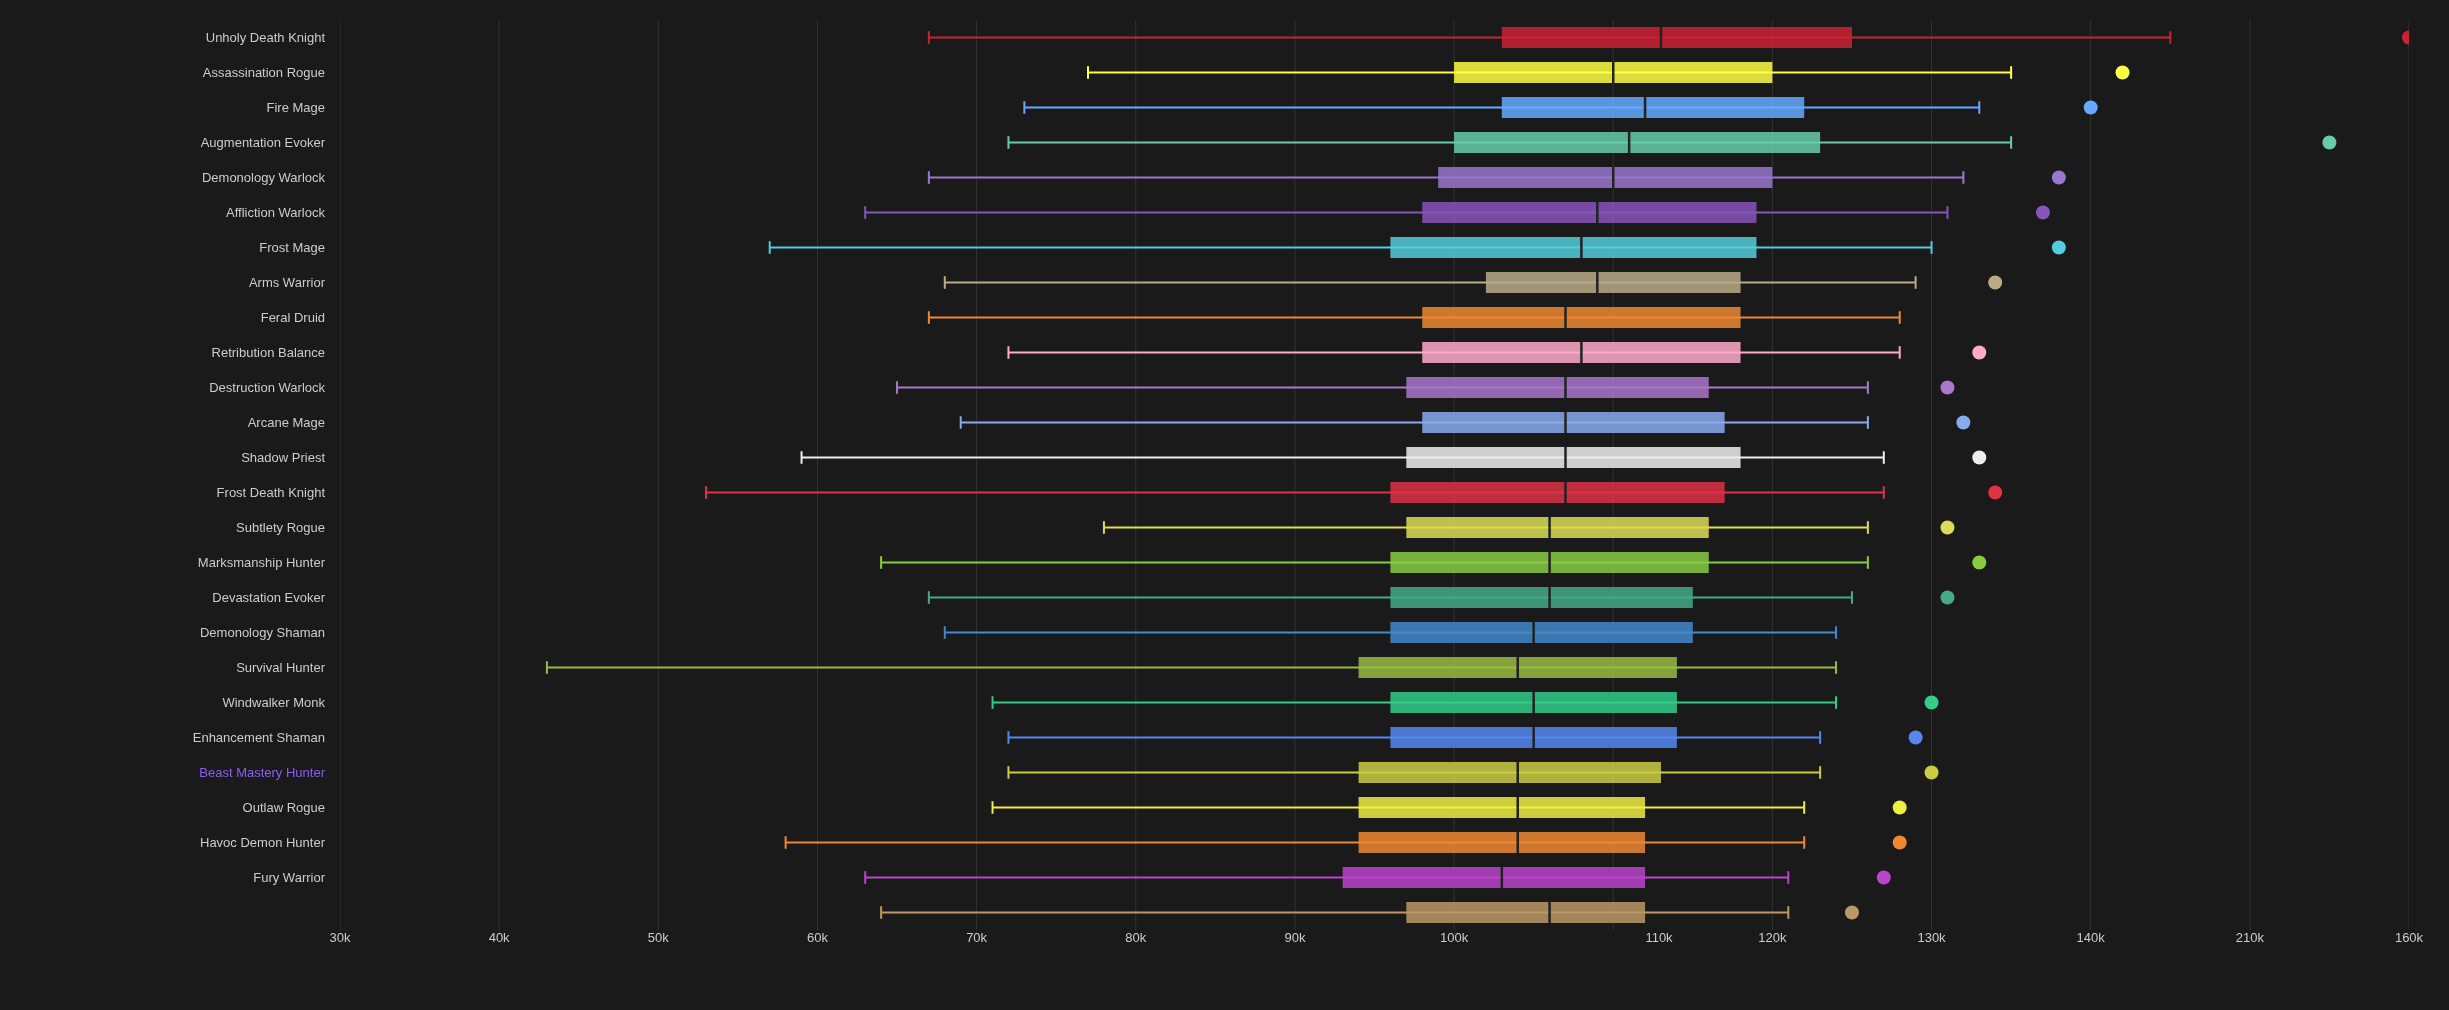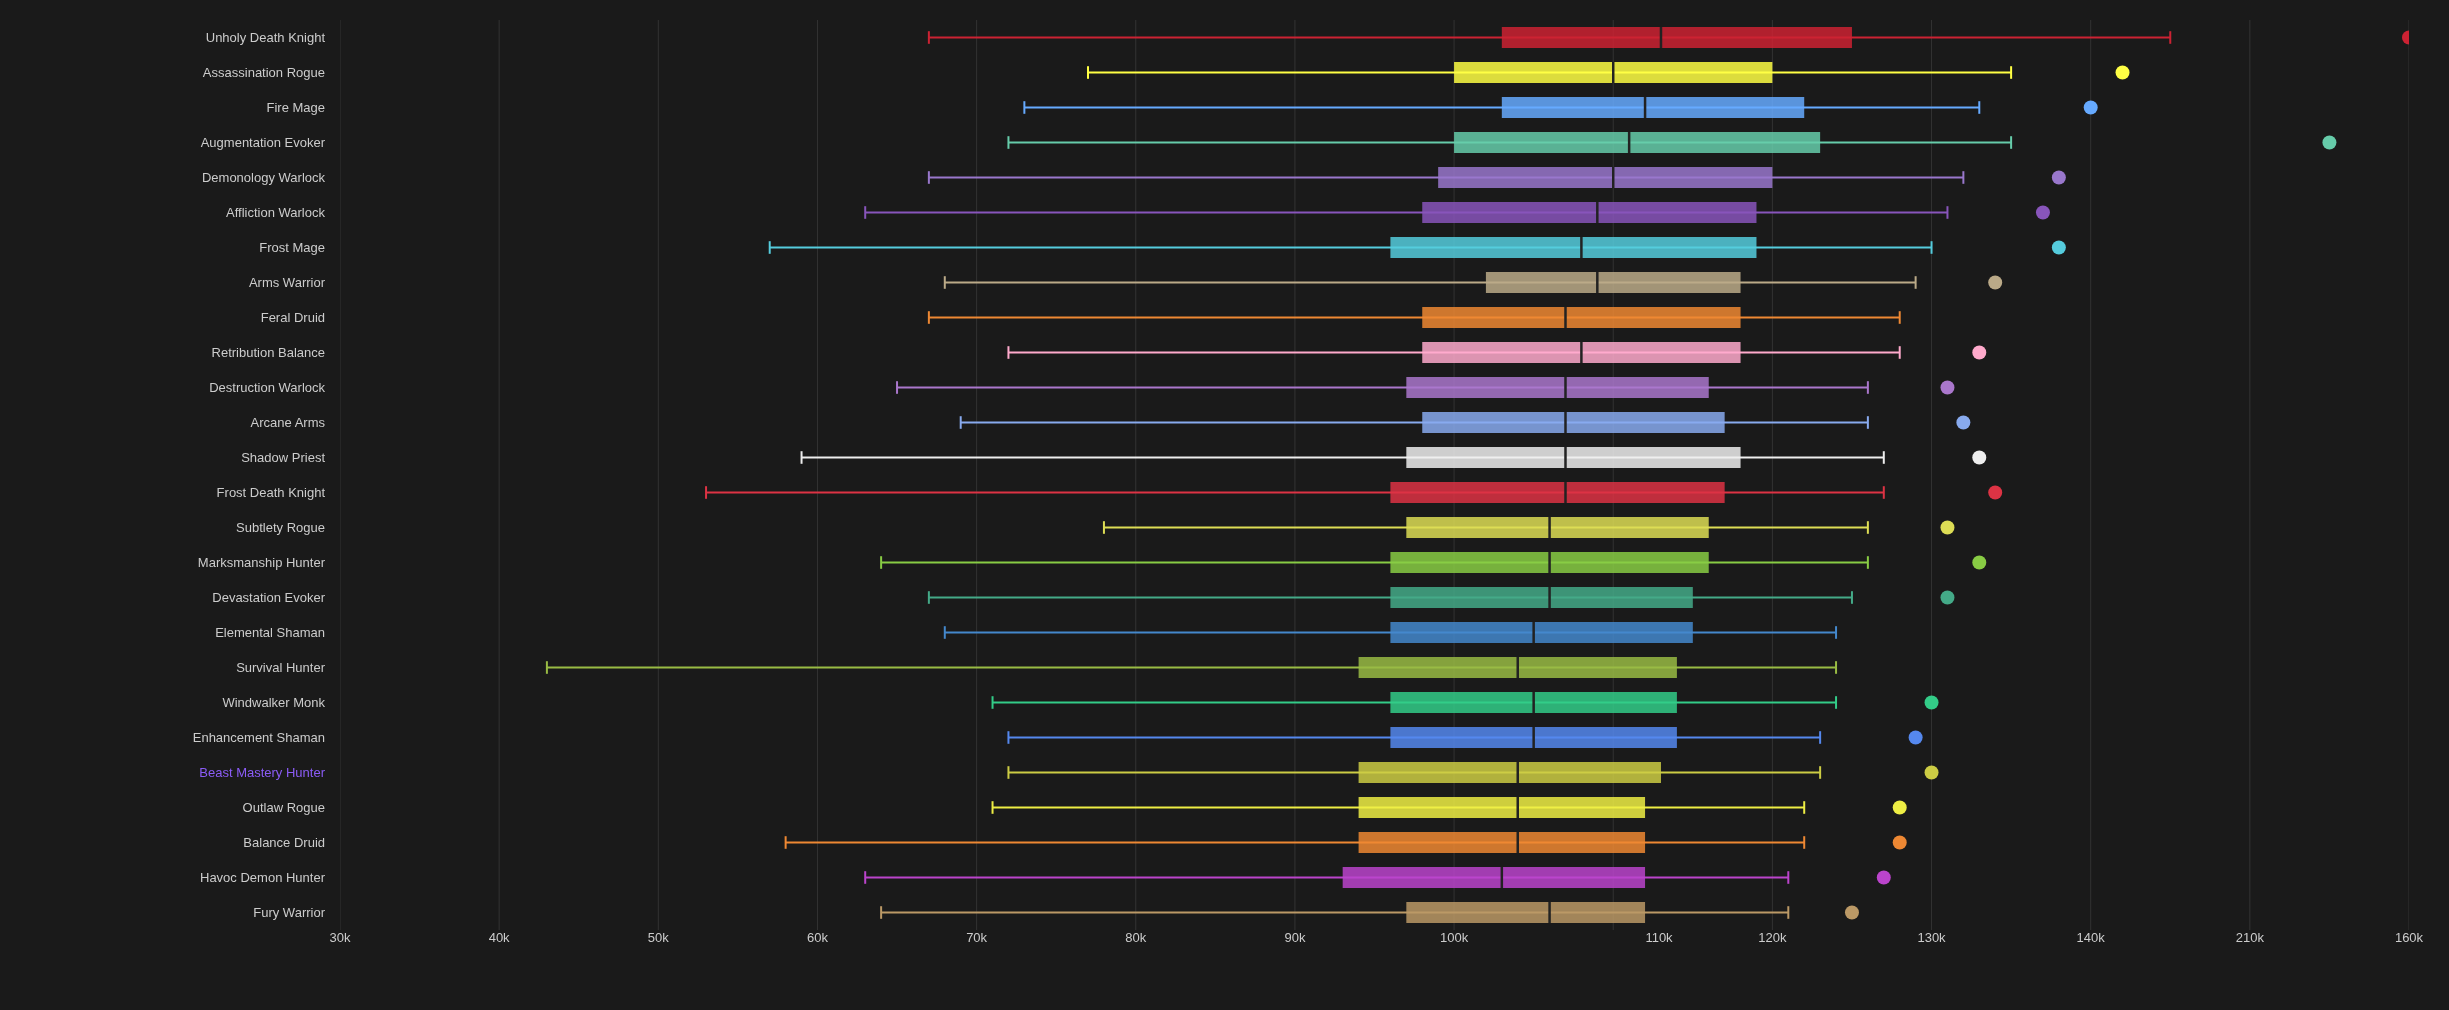--- a/index.html
+++ b/index.html
@@ -58,33 +58,32 @@
       <div class="y-label" style="height: 35px; line-height: 35px; font-size: 13px; color: rgb(204, 204, 204); padding-left: 48px;">Assassination Rogue</div>
       <div class="y-label" style="height: 35px; line-height: 35px; font-size: 13px; color: rgb(204, 204, 204);">Fire Mage</div>
       <div class="y-label" style="height: 35px; line-height: 35px; font-size: 13px; color: rgb(204, 204, 204);">Augmentation Evoker</div>
       <div class="y-label" style="height: 35px; line-height: 35px; font-size: 13px; color: rgb(204, 204, 204);">Demonology Warlock</div>
       <div class="y-label" style="height: 35px; line-height: 35px; font-size: 13px; color: rgb(204, 204, 204);">Affliction Warlock</div>
       <div class="y-label" style="height: 35px; line-height: 35px; font-size: 13px; color: rgb(204, 204, 204);">Frost Mage</div>
       <div class="y-label" style="height: 35px; line-height: 35px; font-size: 13px; color: rgb(204, 204, 204);">Arms Warrior</div>
       <div class="y-label" style="height: 35px; line-height: 35px; font-size: 13px; color: rgb(204, 204, 204);">Feral Druid</div>
       <div class="y-label" style="height: 35px; line-height: 35px; font-size: 13px; color: rgb(204, 204, 204);">Retribution Balance</div>
       <div class="y-label" style="height: 35px; line-height: 35px; font-size: 13px; color: rgb(204, 204, 204);">Destruction Warlock</div>
-      <div class="y-label" style="height: 35px; line-height: 35px; font-size: 13px; color: rgb(204, 204, 204);">Arcane Arms</div>
+      <div class="y-label" style="height: 35px; line-height: 35px; font-size: 13px; color: rgb(204, 204, 204);">Arcane Mage</div>
       <div class="y-label" style="height: 35px; line-height: 35px; font-size: 13px; color: rgb(204, 204, 204); padding-left: 48px;">Shadow Priest</div>
       <div class="y-label" style="height: 35px; line-height: 35px; font-size: 13px; color: rgb(204, 204, 204);">Frost Death Knight</div>
       <div class="y-label" style="height: 35px; line-height: 35px; font-size: 13px; color: rgb(204, 204, 204);">Subtlety Rogue</div>
       <div class="y-label" style="height: 35px; line-height: 35px; font-size: 13px; color: rgb(204, 204, 204);">Marksmanship Hunter</div>
       <div class="y-label" style="height: 35px; line-height: 35px; font-size: 13px; color: rgb(204, 204, 204);">Devastation Evoker</div>
-      <div class="y-label" style="height: 35px; line-height: 35px; font-size: 13px; color: rgb(204, 204, 204);">Elemental Shaman</div>
+      <div class="y-label" style="height: 35px; line-height: 35px; font-size: 13px; color: rgb(204, 204, 204);">Demonology Shaman</div>
       <div class="y-label" style="height: 35px; line-height: 35px; font-size: 13px; color: rgb(204, 204, 204);">Survival Hunter</div>
       <div class="y-label" style="height: 35px; line-height: 35px; font-size: 13px; color: rgb(204, 204, 204);">Windwalker Monk</div>
       <div class="y-label" style="height: 35px; line-height: 35px; font-size: 13px; color: rgb(204, 204, 204);">Enhancement Shaman</div>
       <div class="y-label" style="height: 35px; line-height: 35px; font-size: 13px; color: #8b5cf6;">Beast Mastery Hunter</div>
       <div class="y-label" style="height: 35px; line-height: 35px; font-size: 13px; color: rgb(204, 204, 204);">Outlaw Rogue</div>
-      <div class="y-label" style="height: 35px; line-height: 35px; font-size: 13px; color: rgb(204, 204, 204);">Balance Druid</div>
       <div class="y-label" style="height: 35px; line-height: 35px; font-size: 13px; color: rgb(204, 204, 204);">Havoc Demon Hunter</div>
       <div class="y-label" style="height: 35px; line-height: 35px; font-size: 13px; color: rgb(204, 204, 204);">Fury Warrior</div>
     </div>
 
   <div class="chart-area" id="chart-area" style="position: absolute; left: 340px; top: 20px; width: 2069px; height: 910px;">
     <svg class="chart-svg" id="chart-svg" xmlns="http://www.w3.org/2000/svg" width="2069" height="910">
         <line x1="0" x2="0" y1="0" y2="910" stroke="#333" stroke-width="1"></line>
         <line x1="159.15384615384616" x2="159.15384615384616" y1="0" y2="910" stroke="#333" stroke-width="1"></line>
         <line x1="318.3076923076923" x2="318.3076923076923" y1="0" y2="910" stroke="#333" stroke-width="1"></line>
         <line x1="477.4615384615385" x2="477.4615384615385" y1="0" y2="910" stroke="#333" stroke-width="1"></line>

